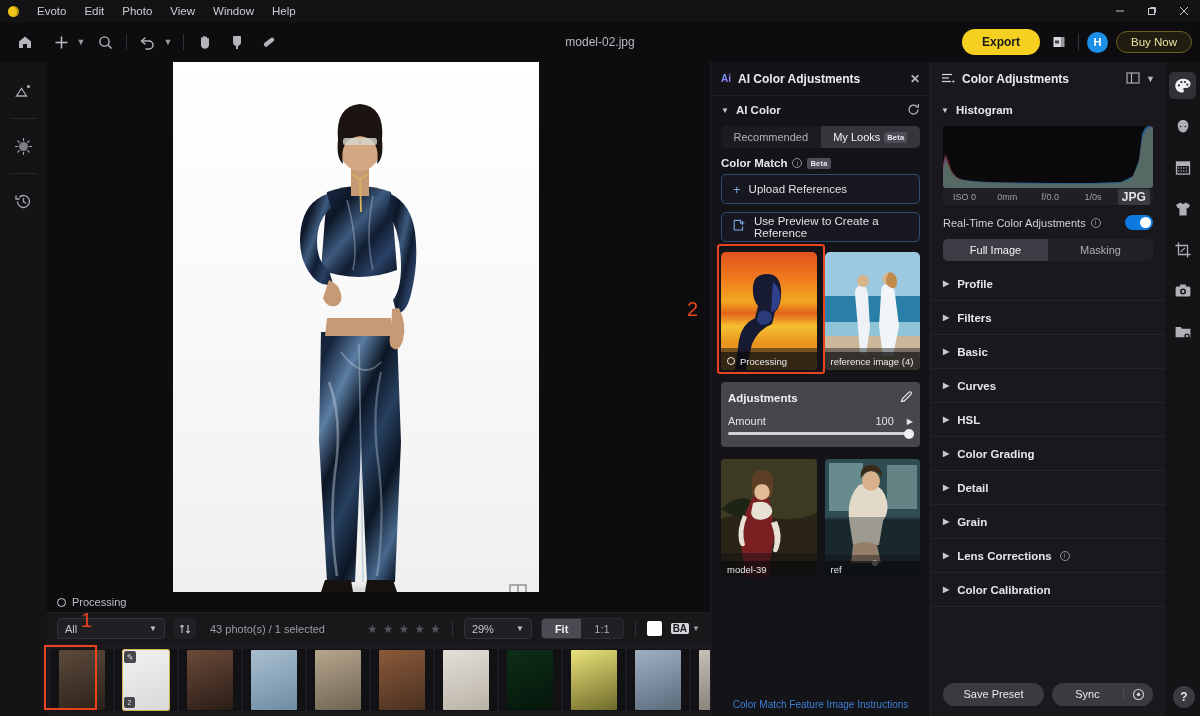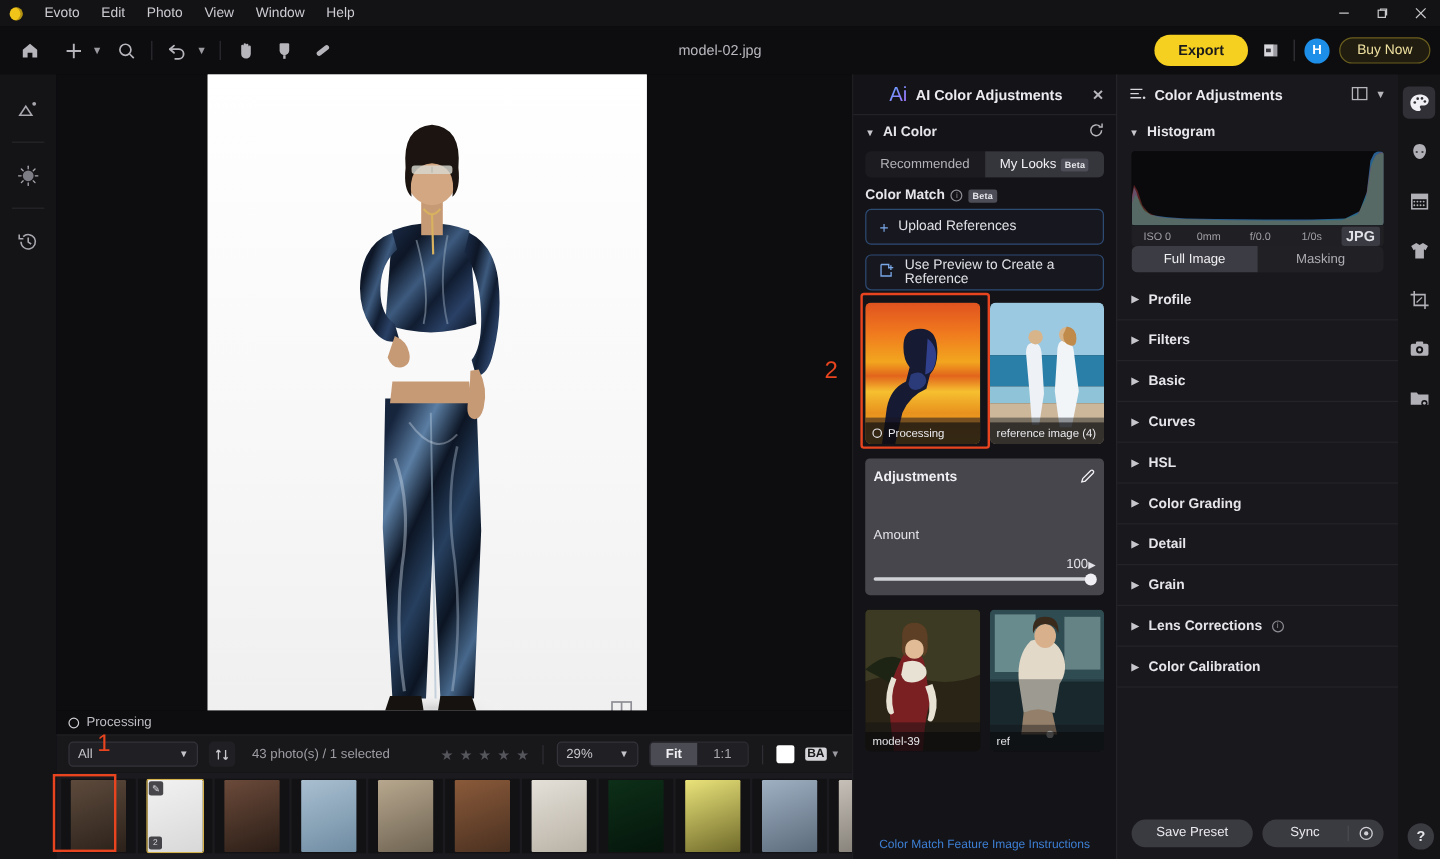--- a/index.html
+++ b/index.html
@@ -186,23 +186,23 @@
   #ai-panel {
     position: absolute; right: 270px; top: 62px; width: 220px; bottom: 0;
     background: #141418; border-left: 1px solid #1e1e22;
   }
   .panel-head {
     height: 34px; display: flex; align-items: center; padding: 0 10px;
     font-size: 12px; font-weight: bold; color: #ececf0;
     border-bottom: 1px solid #222228;
   }
   .ai-mark {
-    font-size: 17px; font-weight: normal; margin-right: 7px;
+    font-size: 10px; font-weight: bold; margin-right: 7px;
     background: linear-gradient(135deg,#5aa9ff,#b06bff);
-    -webkit-background-clip: text; background-clip: text; color: transparent; margin-left: 20px;
+    -webkit-background-clip: text; background-clip: text; color: transparent;
   }
   .sect-head {
     height: 28px; display: flex; align-items: center; padding: 0 10px;
     font-size: 11.5px; font-weight: bold; color: #e6e6ea;
   }
   .tri { font-size: 8px; color: #c8c8ce; margin-right: 7px; }
   .tabs2 {
     display: flex; margin: 2px 10px 0; background: #1b1b20; border-radius: 5px;
     height: 22px; overflow: hidden;
   }
@@ -258,21 +258,21 @@
     padding: 8px 7px 12px;
   }
   #adjust-box .ttl {
     display: flex; align-items: center; justify-content: space-between;
     font-size: 11.5px; font-weight: bold; color: #f0f0f4; margin-bottom: 10px;
   }
   .amt-row {
     display: flex; align-items: center; justify-content: space-between;
     font-size: 11px; color: #e2e2e8; margin-bottom: 5px;
   }
-  .amt-val { display: flex; align-items: center; gap: 0; margin-top: 48px; }
+  .amt-val { display: flex; align-items: center; gap: 13px; }
   .slider-track {
     height: 3px; background: #cfcfd6; border-radius: 2px; position: relative;
   }
   .slider-knob {
     position: absolute; right: -1px; top: -3.5px; width: 10px; height: 10px;
     background: #f0f0f4; border-radius: 50%;
   }
   #lib-grid { display: flex; gap: 8px; padding: 12px 10px 0; }
   .lib-card {
     width: 96px; height: 118px; border-radius: 4px; overflow: hidden;
@@ -899,20 +899,27 @@
     </svg>
   </div>
   <div id="hist-meta">
     <span>ISO 0</span>
     <span>0mm</span>
     <span>f/0.0</span>
     <span>1/0s</span>
     <span style="flex:0.9"><span class="jpg-tag">JPG</span></span>
   </div>
 
+  <div id="rt-row">
+    <span>Real-Time Color Adjustments</span>
+    <span class="info-i">i</span>
+    <div id="rt-toggle">
+        <div class="kn"></div>
+      </div>
+  </div>
 
   <div id="fi-seg">
     <div class="on">Full Image</div>
     <div>Masking</div>
   </div>
 
   <div id="acc-list">
       <div class="acc">
         <span class="ar">▶</span>
         <span>Profile</span>

